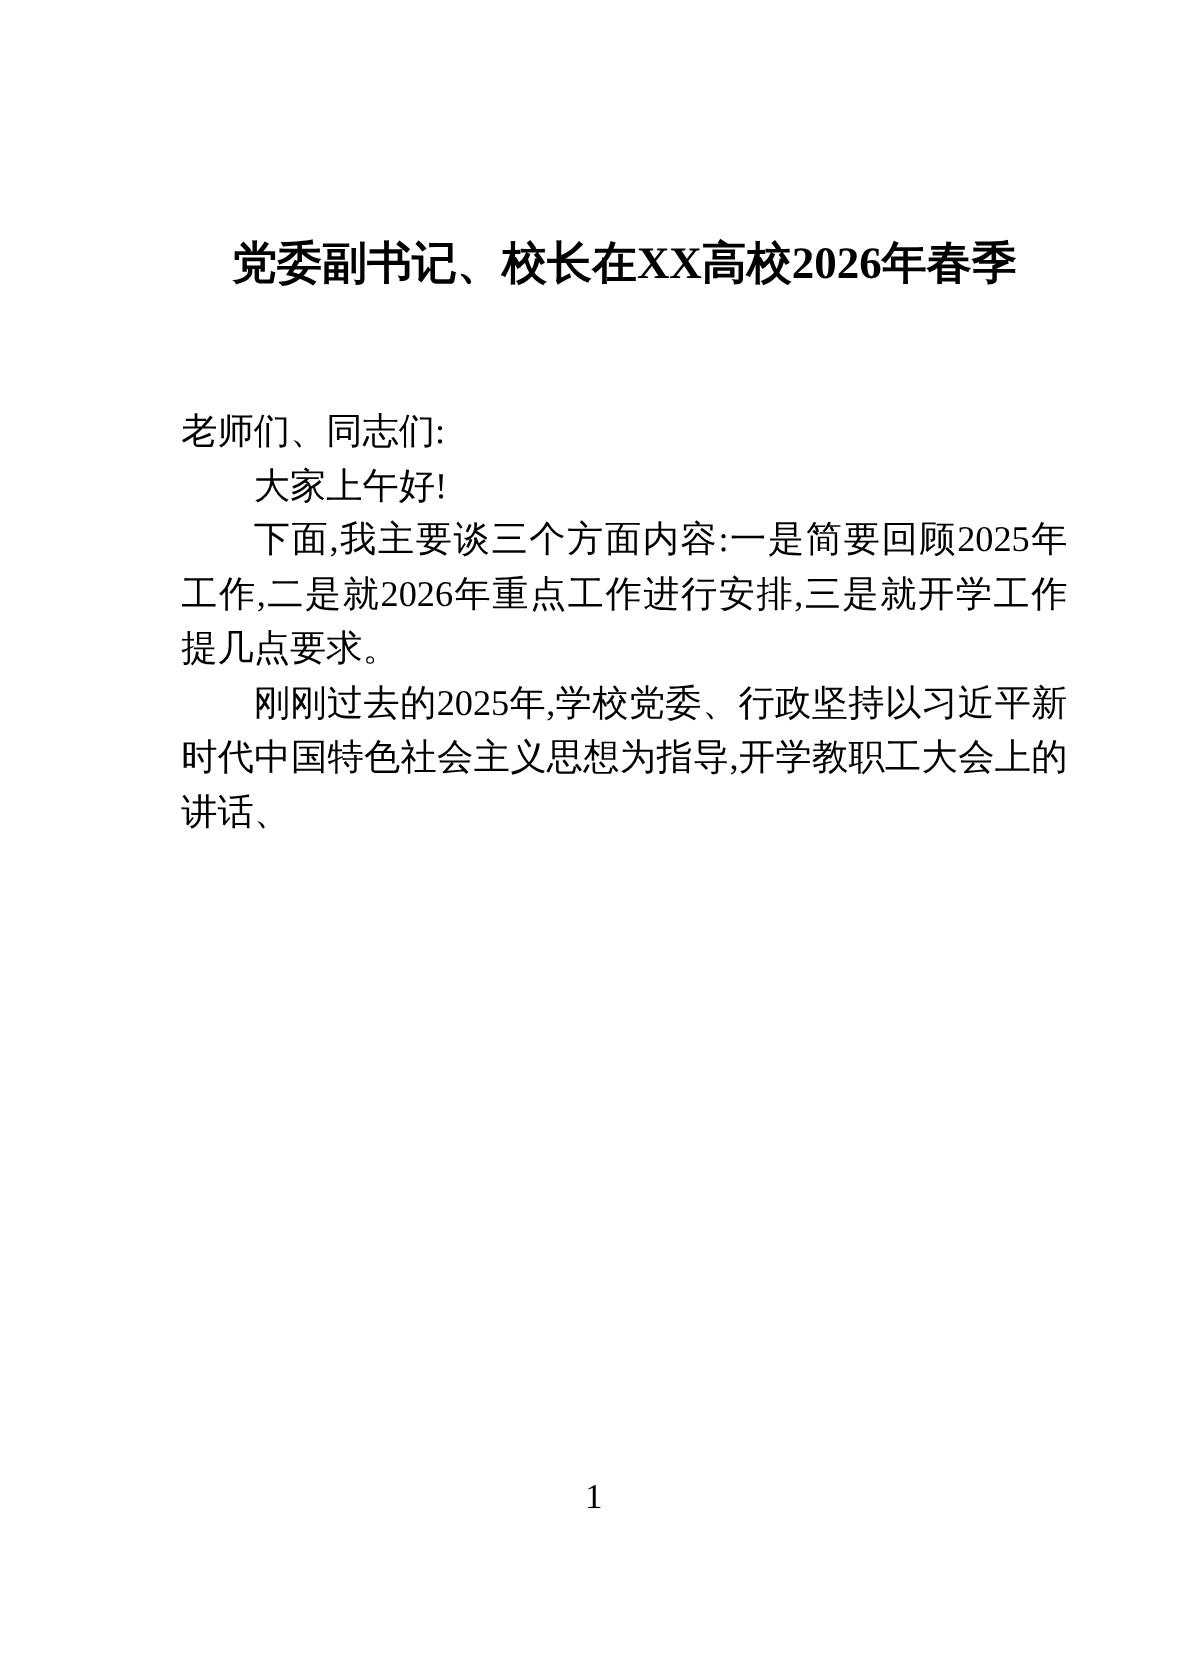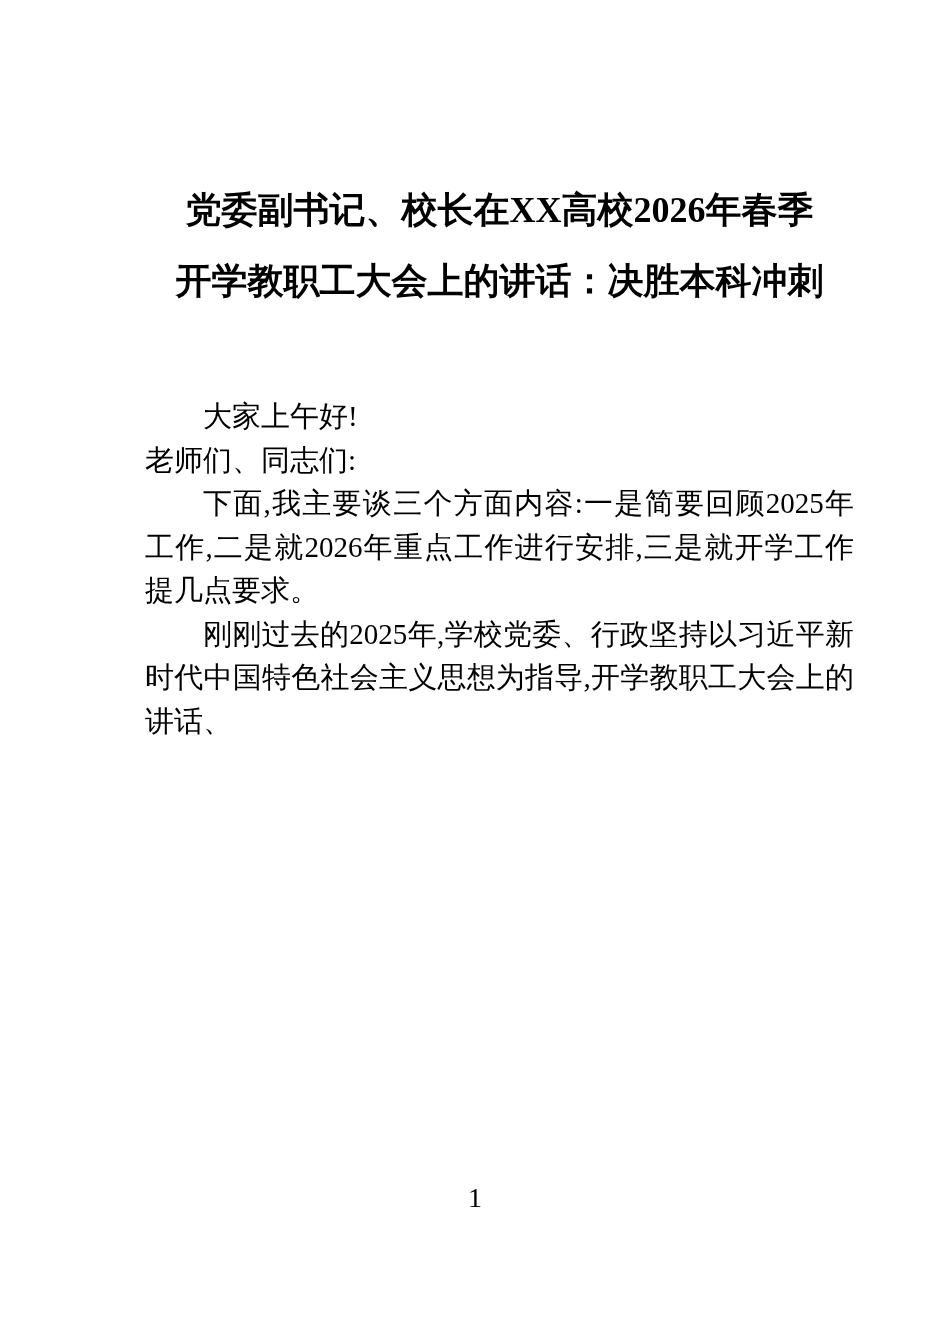--- a/index.html
+++ b/index.html
@@ -65,26 +65,25 @@
   }
 </style>
 </head>
 <body>
 
 <div class="page">
   <div class="content">
 
     <h1 class="doc-title">
       <span class="title-line">党委副书记、校长在XX高校2026年春季</span>
-      <span class="title-line">开学教职工大会上的讲话：决胜本科冲刺</span>
     </h1>
 
     <div class="body-text">
+      <p class="para no-indent">老师们、同志们:</p>
       <p class="para">大家上午好!</p>
-      <p class="para no-indent">老师们、同志们:</p>
       <p class="para">下面,我主要谈三个方面内容:一是简要回顾2025年工作,二是就2026年重点工作进行安排,三是就开学工作提几点要求。</p>
       <p class="para">刚刚过去的2025年,学校党委、行政坚持以习近平新时代中国特色社会主义思想为指导,开学教职工大会上的讲话、</p>
     </div>
 
   </div>
 
   <div class="footer">
     <span>1</span>
   </div>
 </div>

